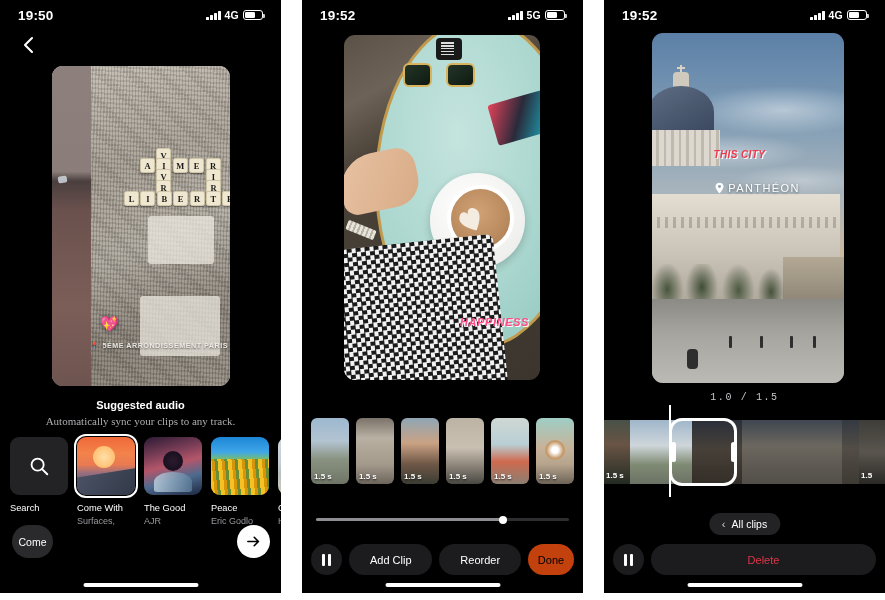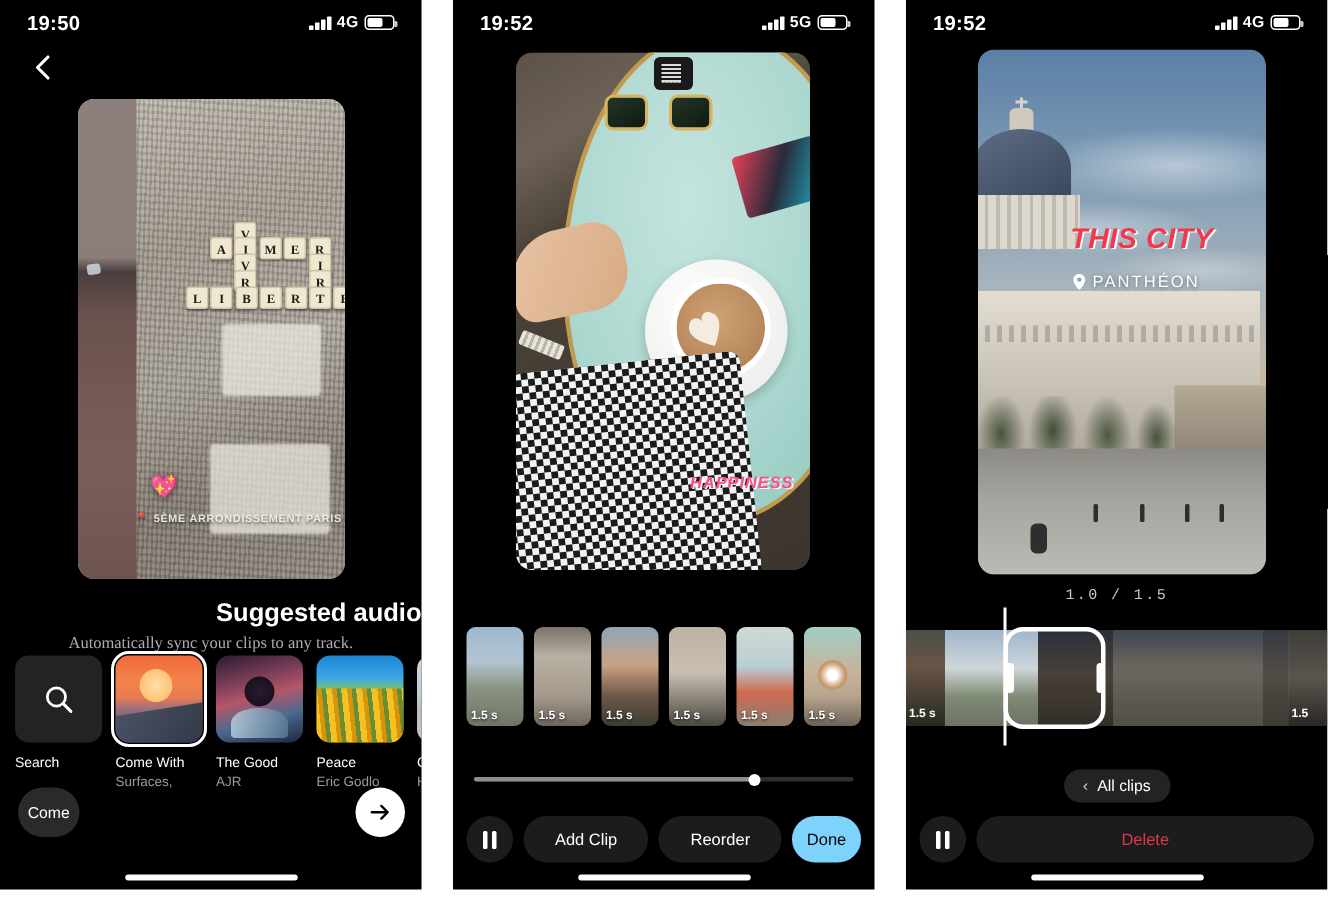--- a/index.html
+++ b/index.html
@@ -57,21 +57,21 @@
      justify-content:center; box-shadow:0 1px 1.5px rgba(0,0,0,.45);
      font-family:"Liberation Serif", serif; }
   .geo{ position:absolute; left:38px; bottom:36px; display:flex; align-items:center;
      gap:3px; color:#f2efe8; font-size:7.2px; letter-spacing:.5px; font-weight:700;
      text-shadow:0 1px 2px rgba(0,0,0,.6); opacity:.93; }
   .heartpin{ position:absolute; left:48px; bottom:53px; font-size:15px;
      filter:drop-shadow(0 1px 2px rgba(0,0,0,.5)); }
 
   
   .audio-head{ position:absolute; top:399px; left:0; right:0; text-align:center; }
-  .audio-title{ color:#fff; font-size:17px; font-weight:700;text-align:right; }
+  .audio-title{ color:#fff; font-size:11px; font-weight:700; }
   .audio-sub{ color:#aeaeb2; font-size:11px; margin-top:4px;font-family:Liberation Serif, serif; }
 
   .tracks{ position:absolute; top:437px; left:10px; right:0; display:flex; gap:9px; }
   .track{ width:58px; flex:0 0 58px; }
   .tart{ width:58px; height:58px; border-radius:9px; overflow:hidden; position:relative;
      background:#1c1c1e; }
   .track.sel .tart{ outline:2.2px solid #fff; outline-offset:1.5px; }
   .tname{ margin-top:8px; color:#fff; font-size:9.3px; font-weight:400;
      white-space:nowrap; overflow:hidden; }
   .tartist{ margin-top:3px; color:#9a9a9f; font-size:9px; white-space:nowrap; overflow:hidden; }
@@ -168,21 +168,21 @@
 
   .ctrlrow{ position:absolute; bottom:18px; left:9px; right:9px; display:flex;
      align-items:center; gap:7px; }
   .pausebtn{ flex:0 0 31px; width:31px; height:31px; border-radius:50%; background:#1c1c1e;
      display:flex; align-items:center; justify-content:center; gap:3px; }
   .pausebtn span{ width:3.4px; height:12px; background:#fff; border-radius:1px; }
   .pill{ height:31px; border-radius:16px; background:#1c1c1e; color:#fff; font-size:11px;
      display:flex; align-items:center; justify-content:center; }
   .pill.addclip{ flex:1 1 auto; }
   .pill.reorder{ flex:1 1 auto; }
-  .pill.done{ flex:0 0 46px; background:#7dd3fc; color:#000; }
+  .pill.done{ flex:0 0 46px; background:#c2410c; color:#000; }
   .pill.delete{ flex:1 1 auto; color:#e0364a; }
 
   
   .p3-media{ position:absolute; left:48px; top:33px; width:192px; height:350px;
      border-radius:11px; overflow:hidden; }
   .sky{ position:absolute; inset:0;
      background:linear-gradient(180deg,#5b7fa6 0%,#7c9ab4 22%,#a9b5bd 46%,#cdb99f 64%,#e0b77e 76%,#9a9a96 88%,#787872 100%); }
   .clouds{ position:absolute; inset:0;
      background:
        radial-gradient(ellipse 70% 10% at 68% 22%, rgba(255,255,255,.45), transparent 70%),
@@ -206,21 +206,21 @@
   .plaza{ position:absolute; left:0; bottom:0; width:100%; height:24%;
      background:linear-gradient(180deg,#8b8a85 0%,#a5a49f 40%,#bcbab5 100%); }
   .trees{ position:absolute; left:0; bottom:22%; width:100%; height:12%;
      background:radial-gradient(ellipse 12% 90% at 8% 60%,#47543c,transparent 70%),
        radial-gradient(ellipse 12% 90% at 26% 55%,#3f4d36,transparent 70%),
        radial-gradient(ellipse 12% 90% at 45% 62%,#4b5840,transparent 70%),
        radial-gradient(ellipse 10% 80% at 62% 66%,#46523c,transparent 70%); }
   .bldg-r{ position:absolute; right:0; bottom:22%; width:32%; height:14%;
      background:linear-gradient(180deg,#b3a894,#8c8375); }
   .ppl{ position:absolute; bottom:10%; width:3px; height:12px; background:#2e2e2e; border-radius:1px; }
-  .ov-city{ position:absolute; left:32%; top:33%; font-size:19px; font-weight:800;
+  .ov-city{ position:absolute; left:32%; top:33%; font-size:10px; font-weight:800;
      font-style:italic; color:#f2384c; letter-spacing:.4px;
      text-shadow:1.3px 1.3px 0 rgba(255,255,255,.92); }
   .ov-place{ position:absolute; left:33%; top:42.5%; display:flex; align-items:center; gap:4px;
      color:#fff; font-size:11px; letter-spacing:1.4px; text-shadow:0 1px 3px rgba(0,0,0,.5); }
 
   .trimlabel{ position:absolute; top:392px; left:0; right:0; text-align:center;
      color:#c7c7cc; font-size:10px; letter-spacing:1.6px;
      font-family:"Liberation Mono", monospace; }
   .timeline{ position:absolute; top:420px; left:0; right:0; height:64px; display:flex; }
   .tlclip{ height:64px; position:relative; overflow:hidden; }

